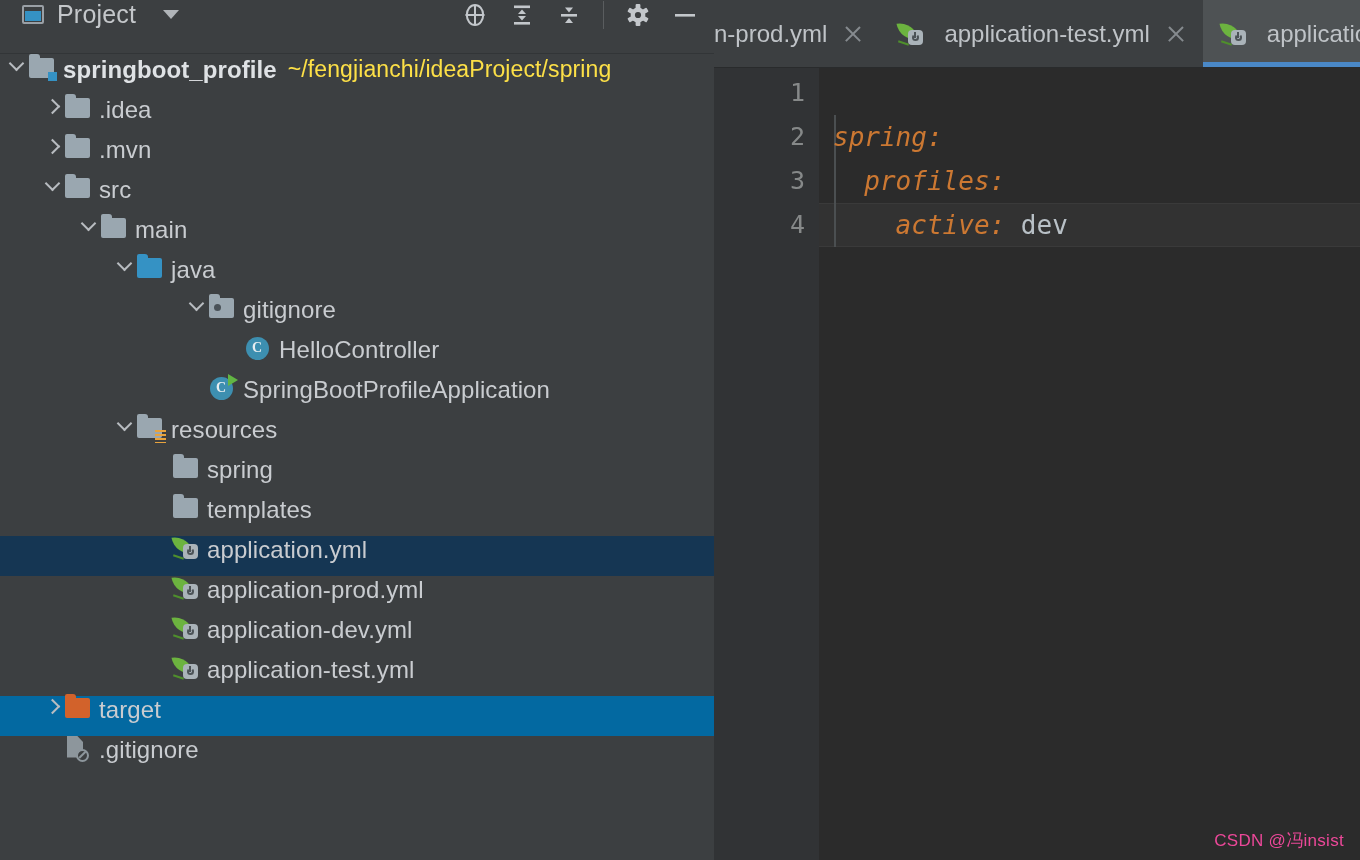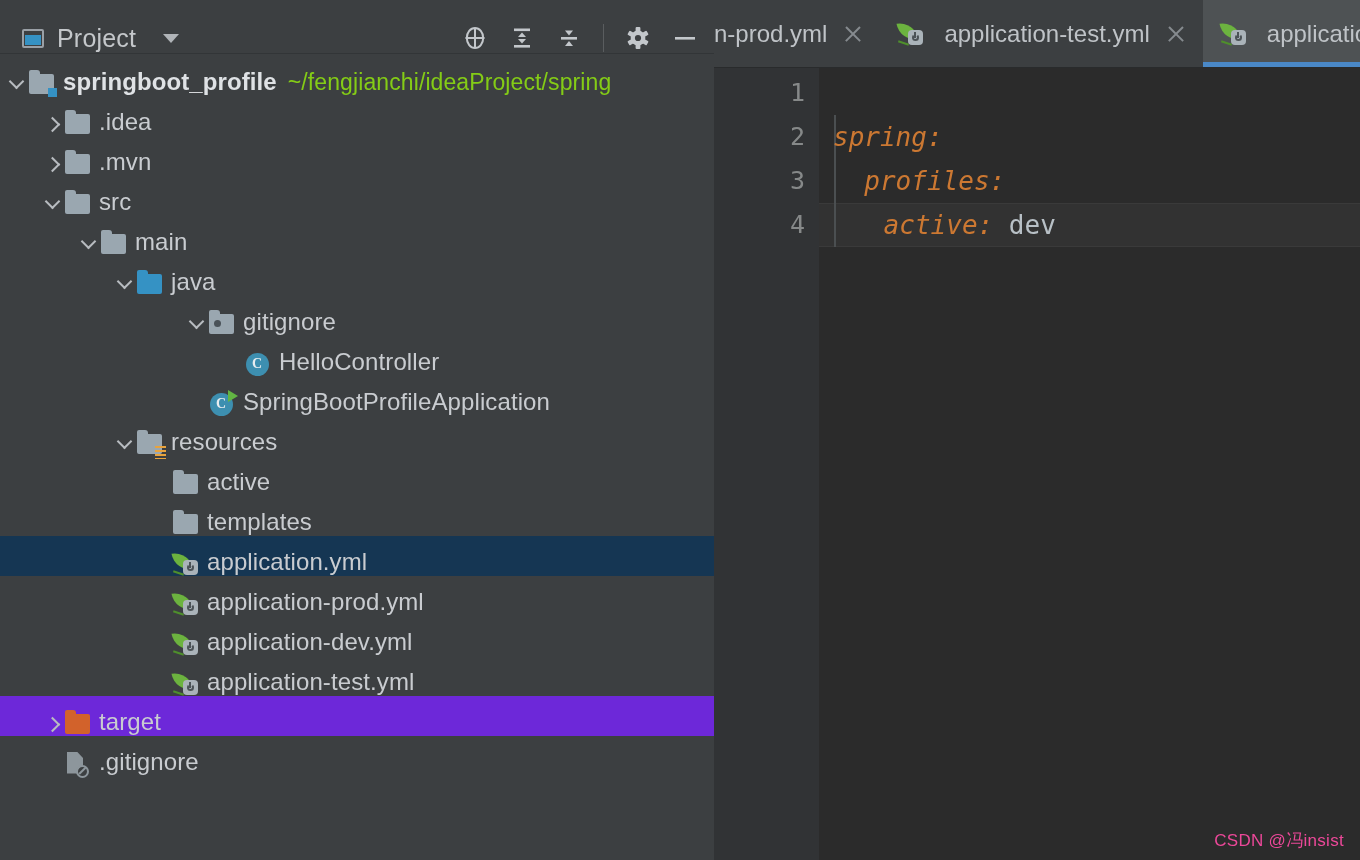--- a/index.html
+++ b/index.html
@@ -23,21 +23,21 @@
     background: #3c3f41;
     display: flex;
     flex-direction: column;
     position: relative;
   }
   #panel-header {
     height: 54px;
     min-height: 54px;
     background: #3c3f41;
     display: flex;
-    align-items: flex-end;
+    align-items: flex-start;
     padding: 0 14px 0 22px;
     border-bottom: 1px solid #323537;
     box-sizing: border-box;
   }
   .panel-title-group { display: flex; align-items: center; gap: 13px; }
   .window-icon {
     width: 22px; height: 19px;
     border: 2px solid #9aa0a6;
     border-radius: 2px;
     background: #3c3f41;
@@ -78,27 +78,27 @@
   
   #tree {
     flex: 1;
     overflow: hidden;
     background: #3c3f41;
     padding-top: 2px;
   }
   .row {
     height: 40px;
     display: flex;
-    align-items: flex-end;
+    align-items: flex-start;
     position: relative;
     white-space: nowrap;
     box-sizing: border-box;
   }
   .row.selected { background: #153653; }
-  .row.excluded { background: #6d28d9; }
+  .row.excluded { background: #0369a1; }
   .arrow {
     width: 22px; height: 22px;
     position: relative;
     flex: 0 0 22px;
   }
   .arrow.none::before { content: none; }
   .arrow.right::before, .arrow.down::before {
     content: "";
     position: absolute;
     width: 9px; height: 9px;
@@ -110,21 +110,21 @@
   .arrow.down::before { transform: rotate(45deg); top: 2px; }
 
   .node-icon { width: 26px; height: 24px; flex: 0 0 26px; margin-right: 9px;
                position: relative; display:flex; align-items:center; justify-content:center;}
   .label {
     font-size: 24px;
     color: #c9ccd0;
     letter-spacing: .1px;
   }
   .label.bold { font-weight: bold; color: #dfe2e5; }
-  .label.path { color: #84cc16; font-size: 23px; margin-left: 11px; }
+  .label.path { color: #fde047; font-size: 23px; margin-left: 11px; }
 
   
   .folder {
     width: 25px; height: 20px;
     background: #9aa7b0;
     border-radius: 0 2px 2px 2px;
     position: relative;
   }
   .folder::before {
     content: "";
@@ -557,21 +557,21 @@
             <span class="folder res-badge"></span>
           </span>
           <span class="label">resources</span>
         </div>
         <div class="row">
           <span style="width: 150px; flex: 0 0 150px;"></span>
           <span class="arrow none"></span>
           <span class="node-icon">
             <span class="folder"></span>
           </span>
-          <span class="label">active</span>
+          <span class="label">spring</span>
         </div>
         <div class="row">
           <span style="width: 150px; flex: 0 0 150px;"></span>
           <span class="arrow none"></span>
           <span class="node-icon">
             <span class="folder"></span>
           </span>
           <span class="label">templates</span>
         </div>
         <div class="row selected">
@@ -685,19 +685,19 @@
           <div class="fold-box pent" style="top: 57px;"></div>
           <div class="fold-box pent" style="top: 101px;"></div>
           <div class="fold-box pent" style="top: 145px;"></div>
         </div>
       <div id="text-area">
           <div id="current-line-row" style="top: 135px;"></div>
           <div class="indent-guide" style="top: 47px; height: 132px; left: 15px;"></div>
           <div class="indent-guide" style="top: 91px; height: 88px; left: 15px;"></div>
           <div class="codeline" style="top: 47px; left: 14px;"><span class="key">spring:</span></div>
           <div class="codeline" style="top: 91px; left: 14px;"><span class="key">  profiles:</span></div>
-          <div class="codeline" style="top: 135px; left: 2px;"><span class="key">    active:</span><span class="val"> dev</span></div>
+          <div class="codeline" style="top: 135px; left: 14px;"><span class="key">    active:</span><span class="val"> dev</span></div>
         </div>
       <div id="watermark">CSDN @冯insist</div>
     </div>
   </div>
 
 </div>
 
 </body></html>

